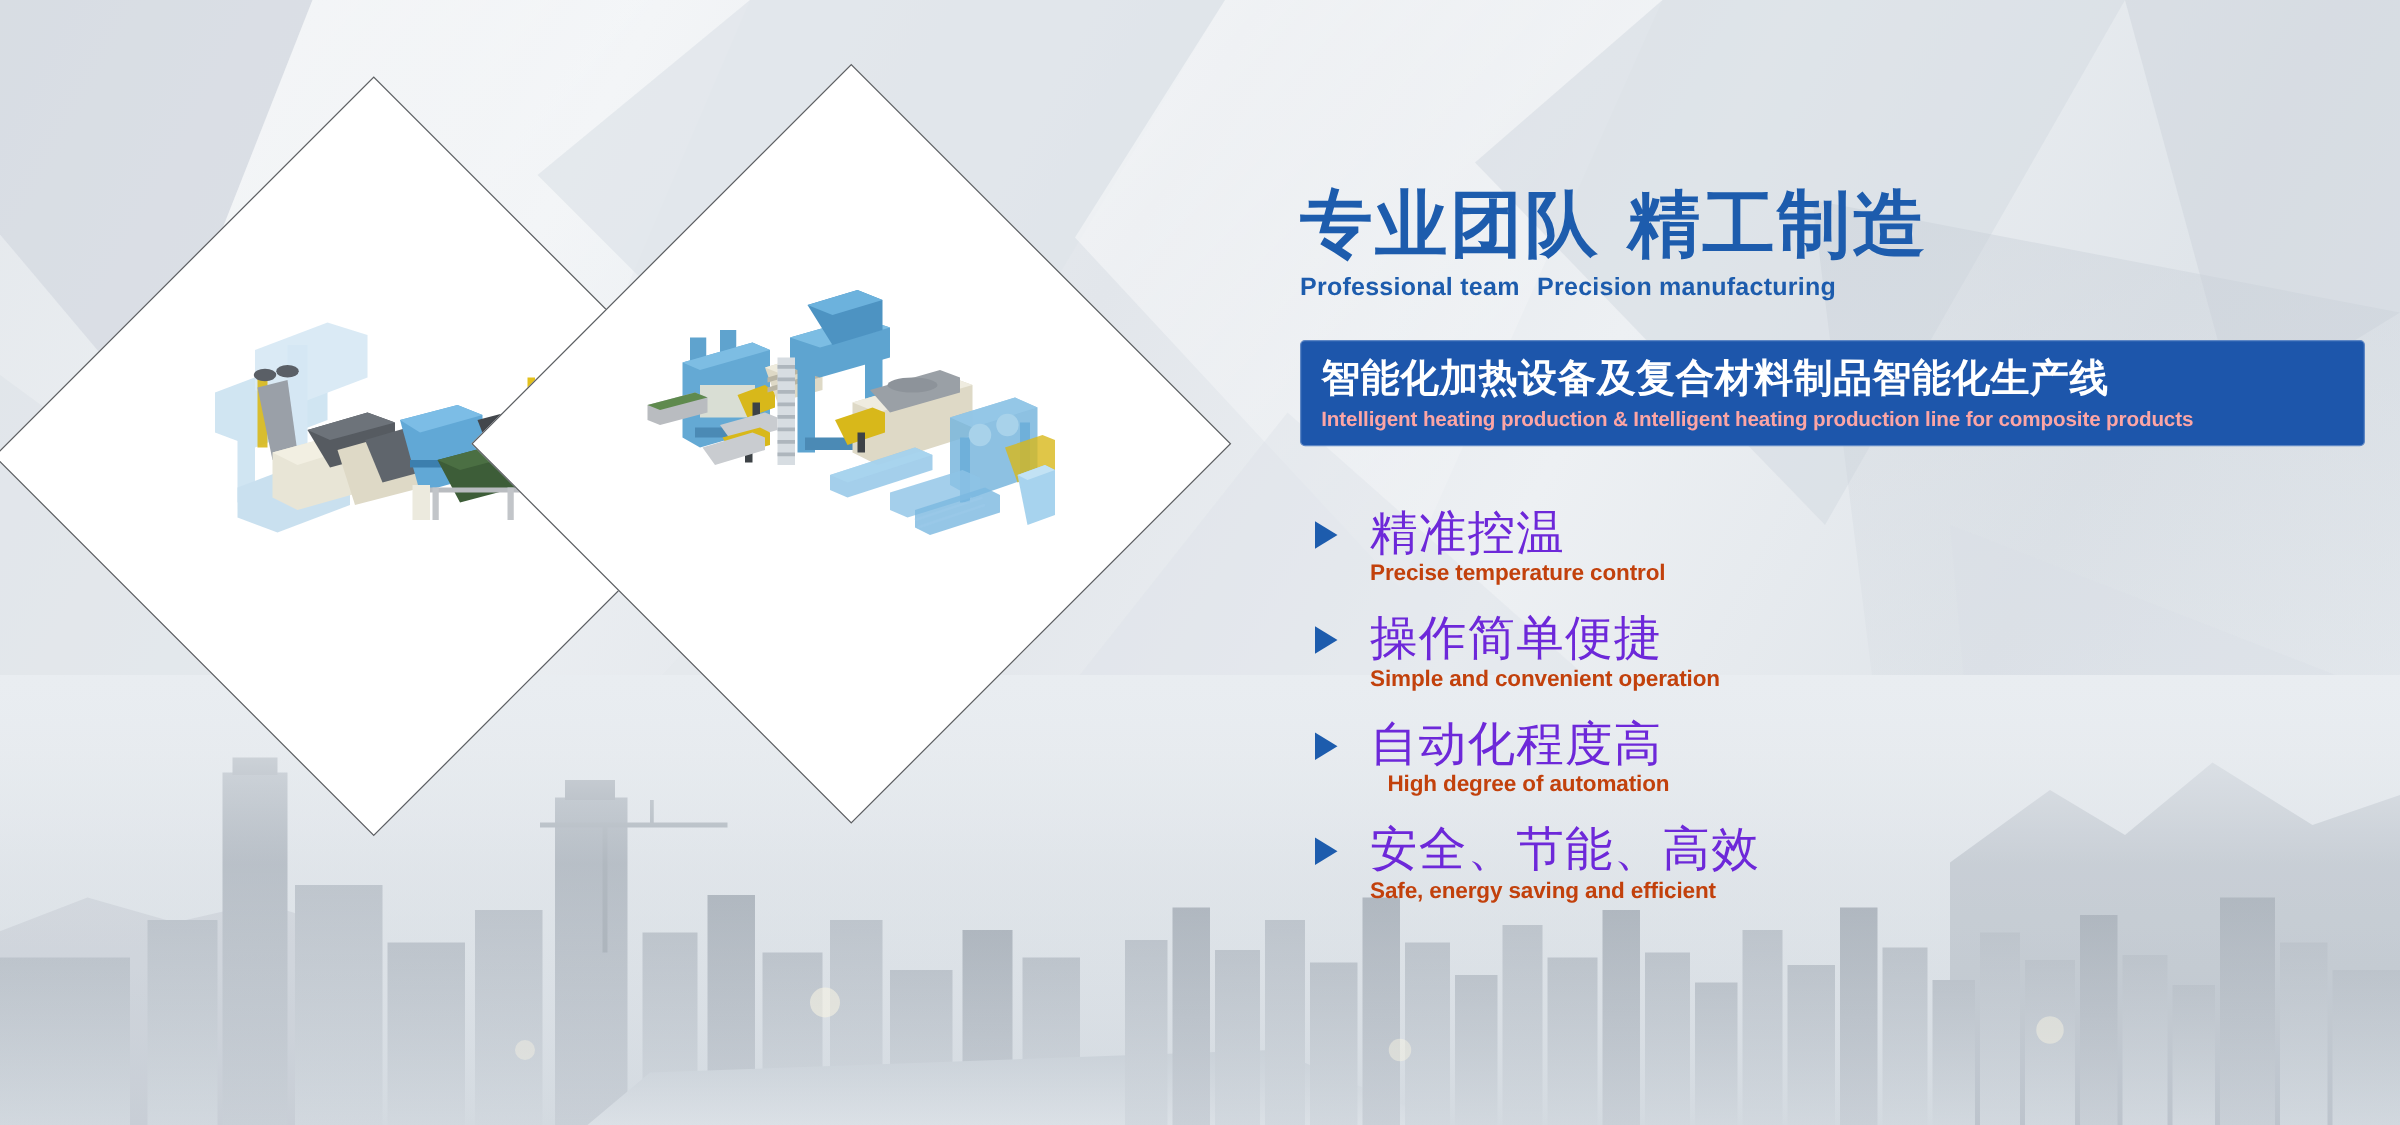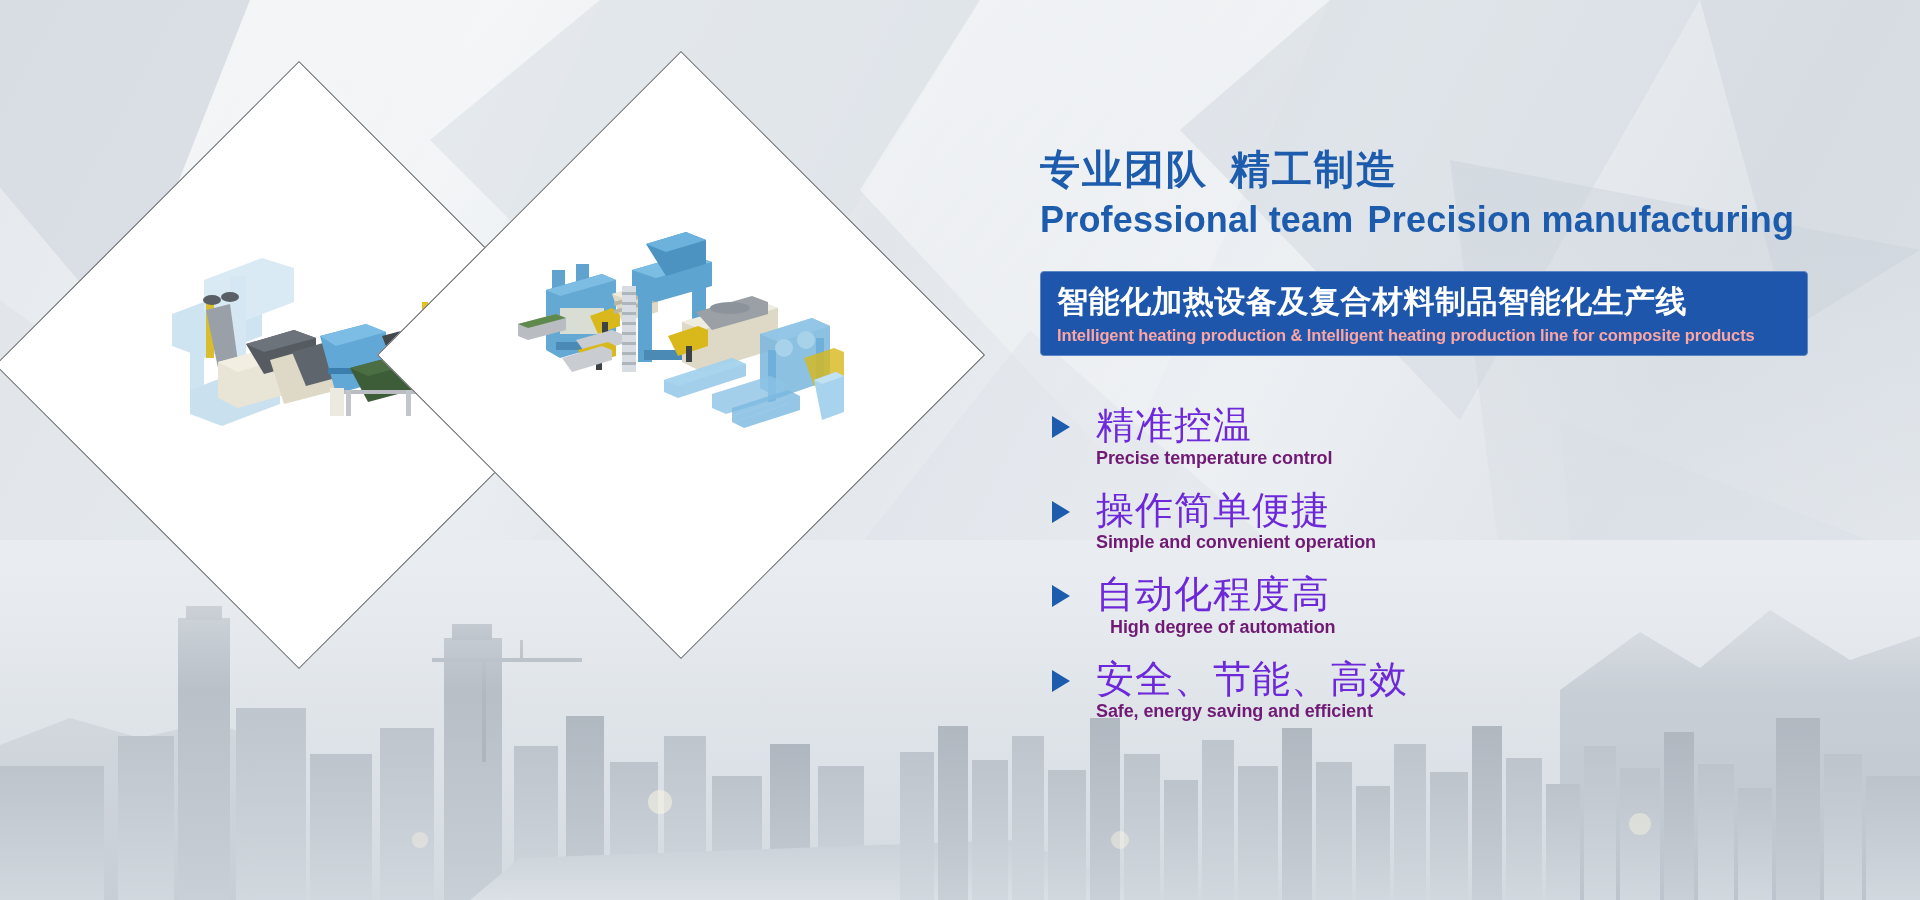--- a/index.html
+++ b/index.html
@@ -43,41 +43,41 @@
   #diamond-1 { left:84px;  top:150px; width:430px; height:430px; }
   #diamond-2 { left:466px; top:140px; width:430px; height:430px; }
   .machine-art { width:330px; height:250px; }
   .machine-art svg { display:block; width:100%; height:100%; }
 
   
   .content { position:absolute; left:1040px; top:148px; width:800px; }
 
   .headline {
     color:#1d5cad;
-    font-size:40px;
+    font-size:58px;
     font-weight:bold;
     letter-spacing:2px;
     line-height:1.08;
     white-space:nowrap;
     font-family:"DejaVu Sans","Liberation Sans",sans-serif;
   }
   .headline .gap { display:inline-block; width:22px; }
   .headline-en {
     color:#1d5cad;
-    font-size:36px;
+    font-size:20px;
     font-weight:600;
     letter-spacing:.2px;
     margin-top:8px;
     white-space:nowrap;
   }
   .headline-en .gap { display:inline-block; width:14px; }
 
   .banner {
     margin-top:30px;
-    width:768px;
+    width:852px;
     background:#1d56ab;
     border:1px solid #5d86c4;
     border-radius:4px;
     padding:9px 16px 10px 16px;
   }
   .banner-cn {
     color:#ffffff;
     font-size:31px;
     font-weight:bold;
     letter-spacing:.5px;
@@ -106,21 +106,21 @@
   .feature-cn {
     color:#6d28d9;
     font-size:38px;
     font-weight:500;
     letter-spacing:1px;
     line-height:1.12;
     white-space:nowrap;
     font-family:"DejaVu Sans","Liberation Sans",sans-serif;
   }
   .feature-en {
-    color:#701a75;
+    color:#c2410c;
     font-size:18px;
     font-weight:600;
     letter-spacing:-.1px;
     margin-top:1px;
     white-space:nowrap;
   }
   .feature[data-indent="1"] .feature-en { margin-left:14px; }
 </style>
 </head>
 <body>

